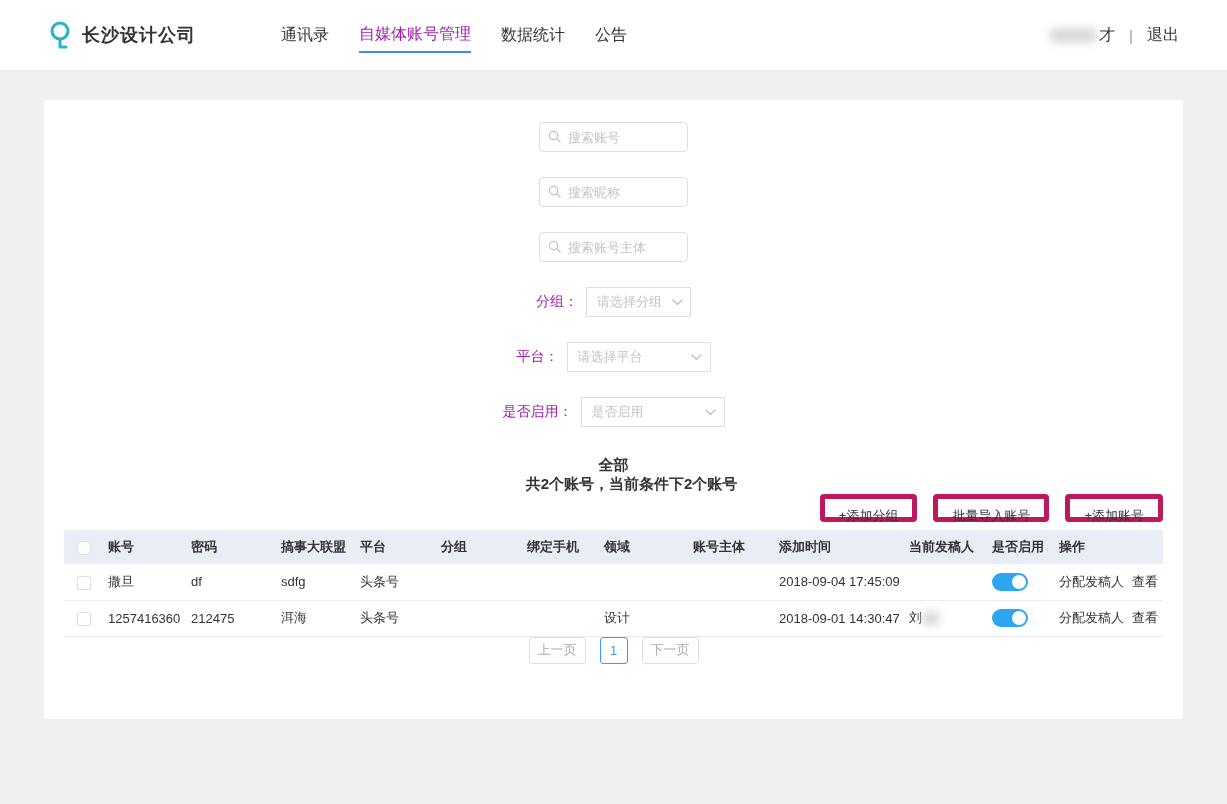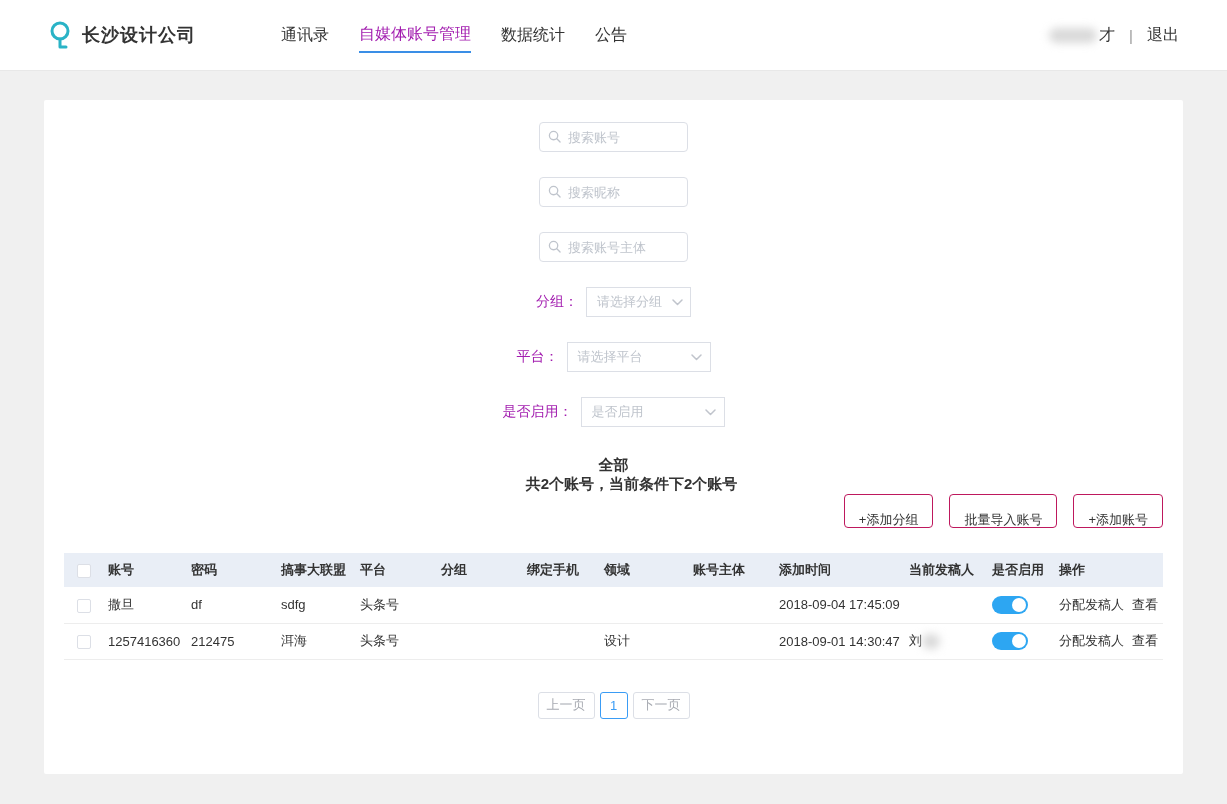--- a/index.html
+++ b/index.html
@@ -101,32 +101,32 @@
   .select-w2 { width: 144px; }
   .chevron { width: 11px; height: 7px; flex: none; }
 
   
   .summary-row { display: flex; align-items: center; margin-top: 29px; flex-direction: column; }
   .all-tab { font-size: 15px; font-weight: bold; color: #333; cursor: pointer; }
   .count-text { font-size: 15px; color: #333; margin-left: 36px; font-weight: bold; text-align: center; }
   .action-buttons { margin-left: auto; display: flex; gap: 16px; }
   .btn {
     height: 28px;
-    border: 1px solid #be185d;
+    border: 5px solid #be185d;
     border-radius: 4px;
     background: #fff;
     font-size: 13px;
     color: #333;
-    padding: 16px 14px;
+    padding: 8px 14px;
     cursor: pointer;
     font-family: "Liberation Sans", "DejaVu Sans", sans-serif;
   }
 
   
-  table { width: 100%; border-collapse: collapse; table-layout: fixed; margin-top: 25px; }
+  table { width: 100%; border-collapse: collapse; table-layout: fixed; margin-top: 8px; }
   thead th {
     background: #e9eef6;
     font-size: 13px;
     font-weight: bold;
     color: #333;
     text-align: left;
     height: 34px;
     padding: 0 4px;
     white-space: nowrap;
     overflow: hidden;
@@ -177,21 +177,21 @@
     top: 2px; right: 2px;
     width: 14px; height: 14px;
     border-radius: 50%;
     background: #fff;
   }
   .op-link { color: #333; text-decoration: none; cursor: pointer; margin-right: 8px; }
   .op-link:last-child { margin-right: 0; }
   .publisher-cell { display: inline-flex; align-items: center; }
 
   
-  .pagination { display: flex; justify-content: center; gap: 5px; margin-top: 32px; }
+  .pagination { display: flex; justify-content: center; gap: 14px; }
   .page-btn {
     min-width: 48px;
     height: 27px;
     border: 1px solid #dcdfe6;
     border-radius: 3px;
     background: #fff;
     color: #a8abb2;
     font-size: 13px;
     display: inline-flex;
     align-items: center;

